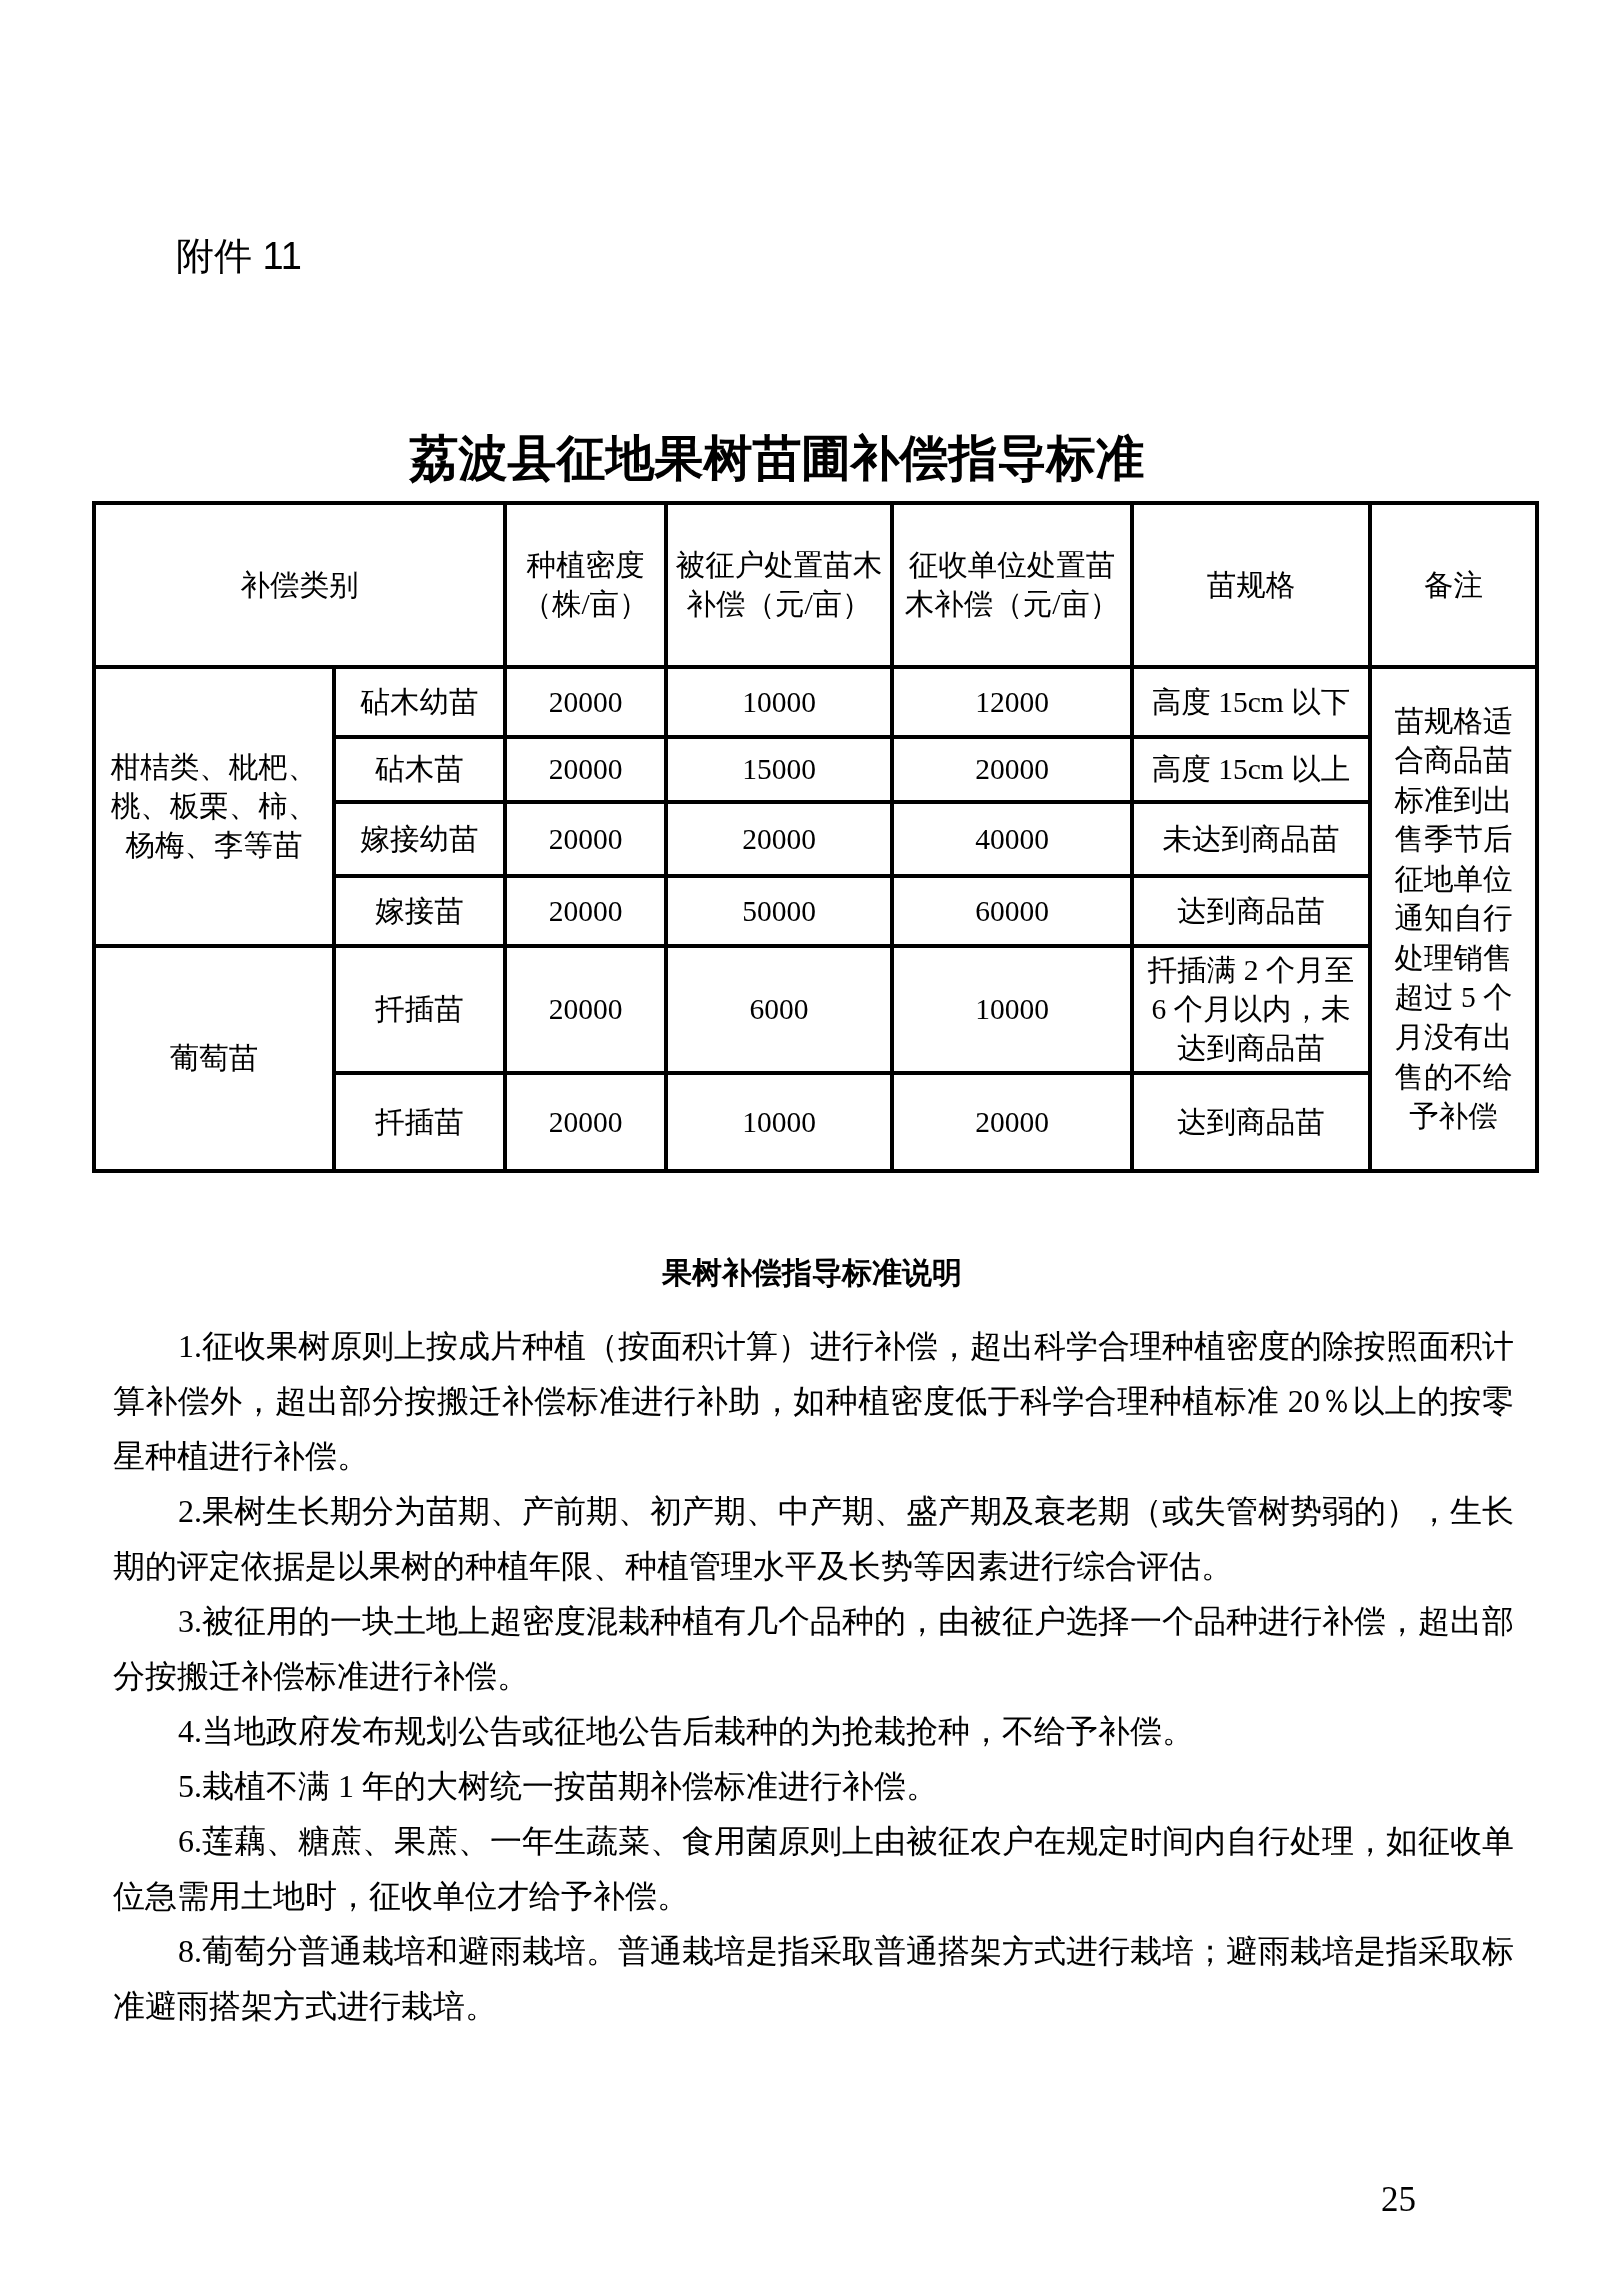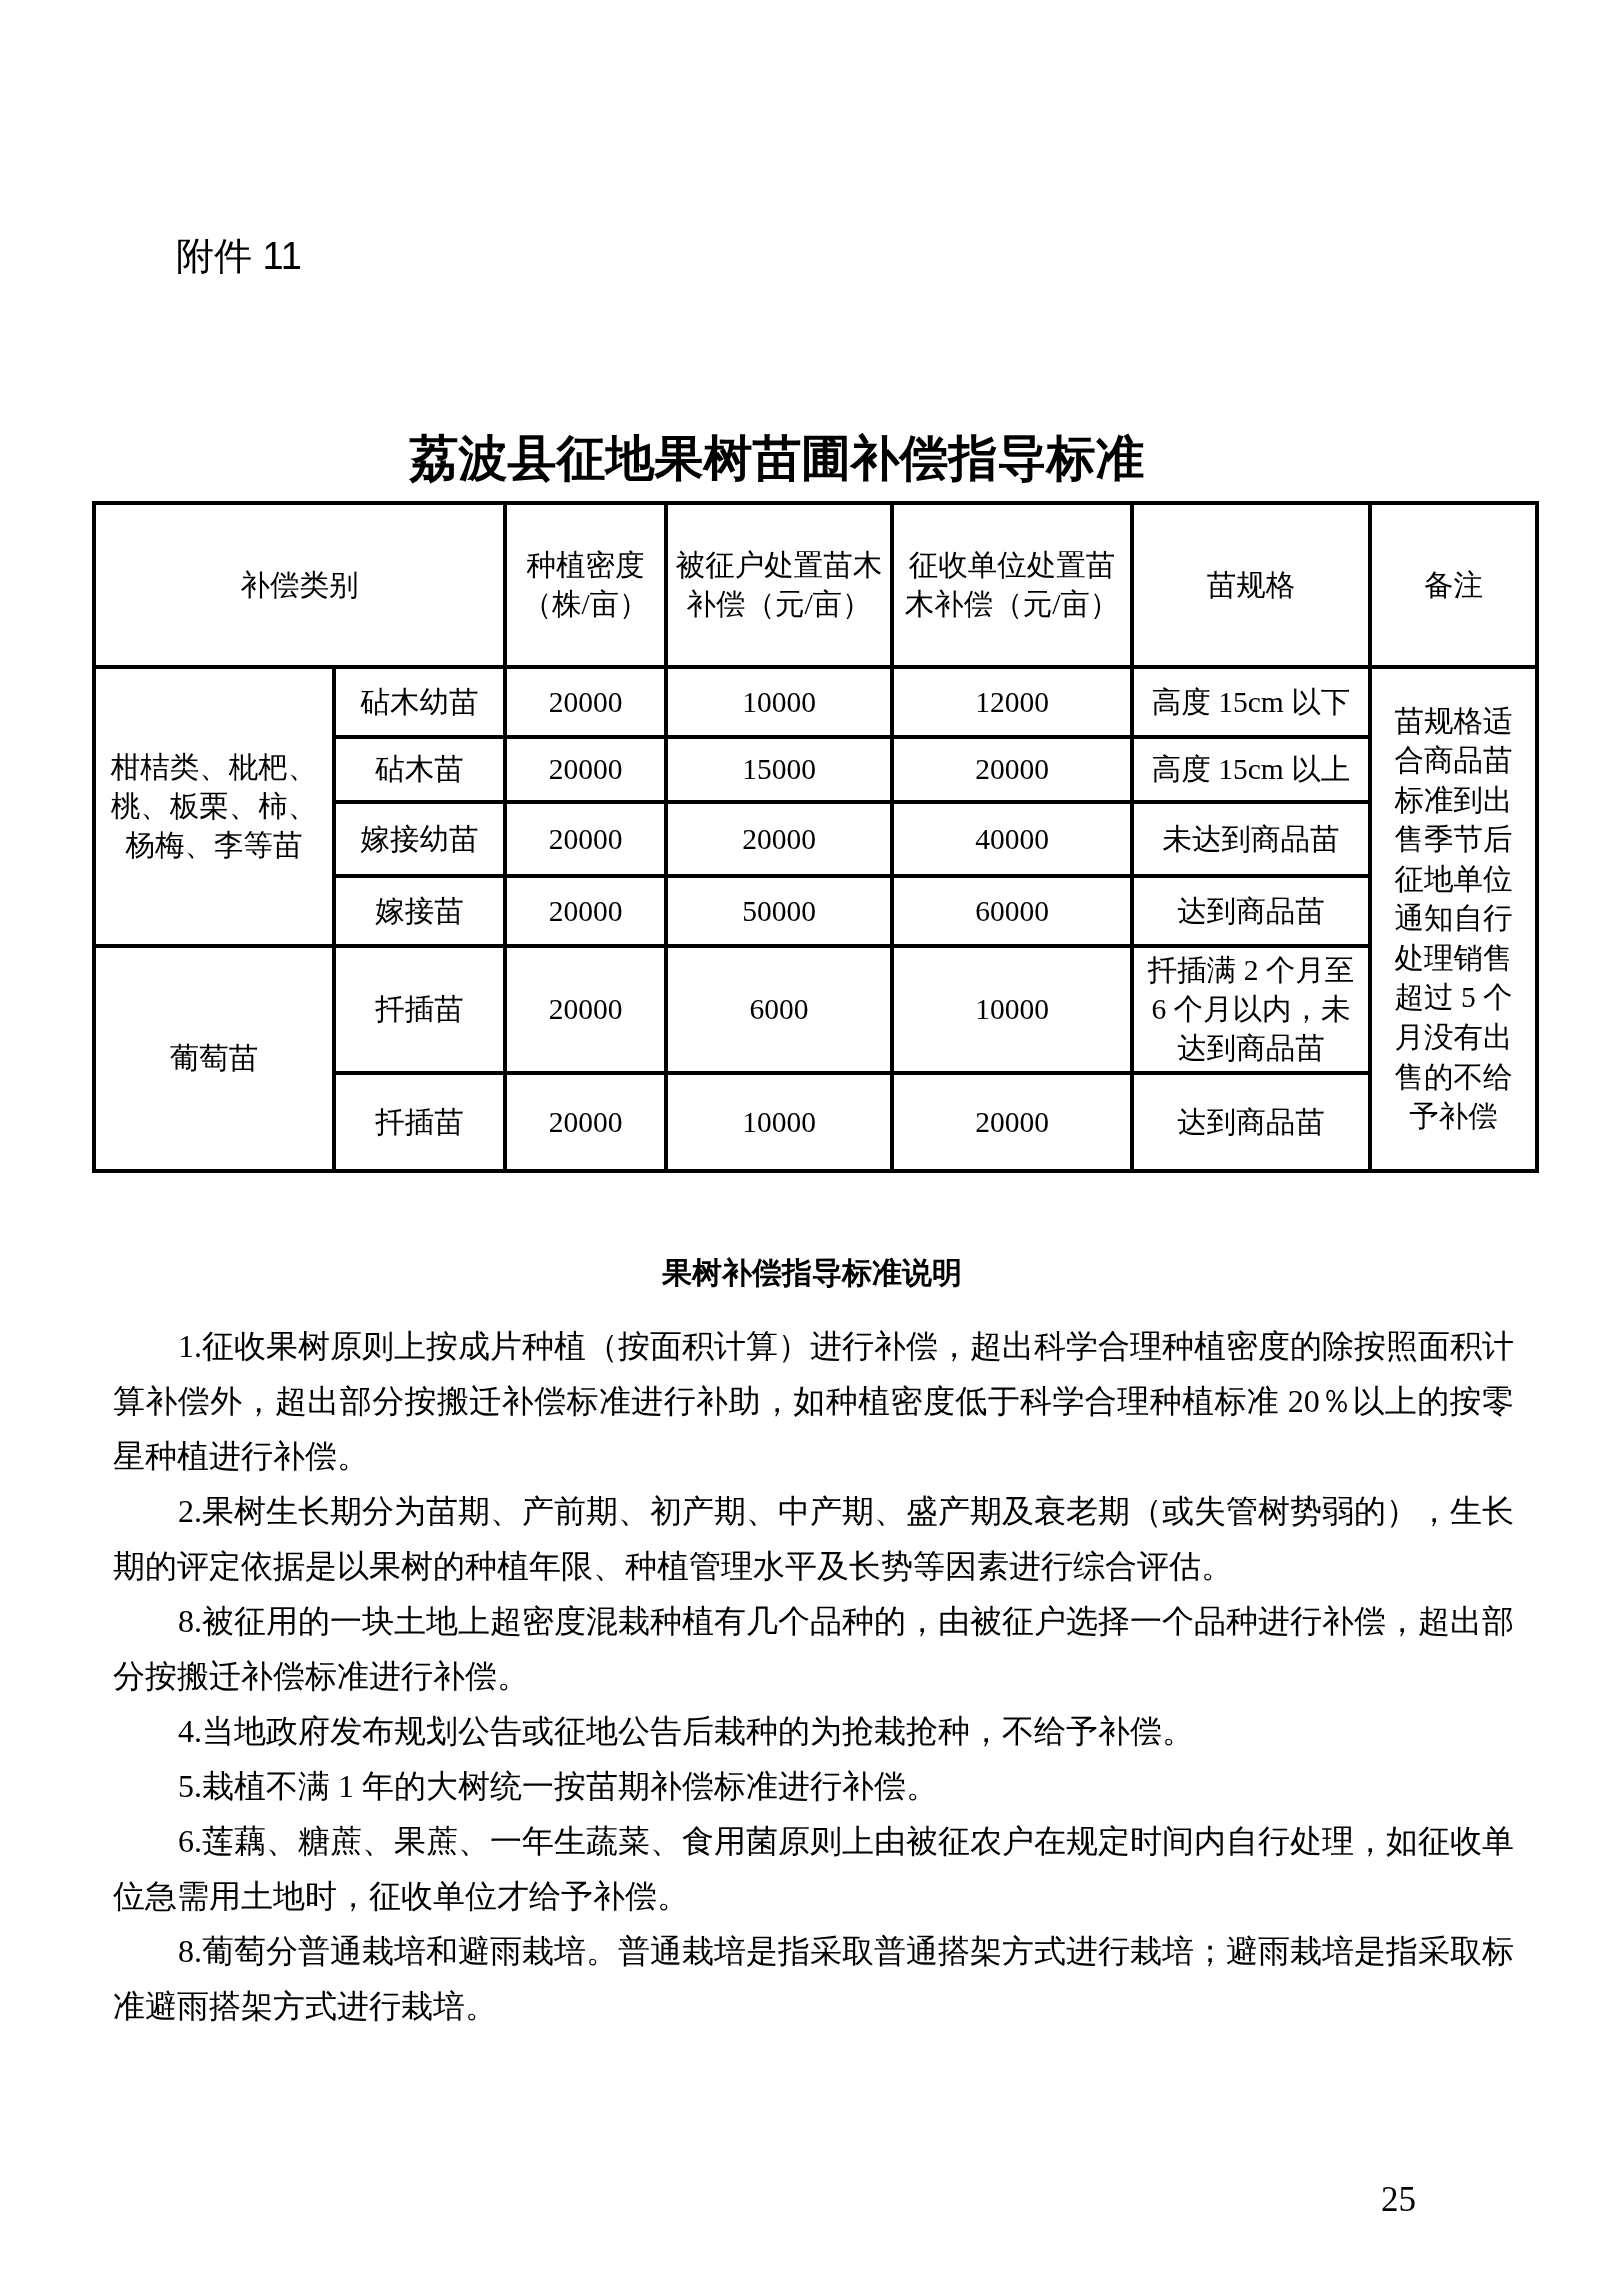--- a/index.html
+++ b/index.html
@@ -132,21 +132,21 @@
       <td>达到商品苗</td>
     </tr>
   </tbody>
 </table>
 
 <div class="notes-title">果树补偿指导标准说明</div>
 
 <div class="notes-body">
   <p>1.征收果树原则上按成片种植（按面积计算）进行补偿，超出科学合理种植密度的除按照面积计算补偿外，超出部分按搬迁补偿标准进行补助，如种植密度低于科学合理种植标准 20％以上的按零星种植进行补偿。</p>
   <p>2.果树生长期分为苗期、产前期、初产期、中产期、盛产期及衰老期（或失管树势弱的），生长期的评定依据是以果树的种植年限、种植管理水平及长势等因素进行综合评估。</p>
-  <p>8.被征用的一块土地上超密度混栽种植有几个品种的，由被征户选择一个品种进行补偿，超出部分按搬迁补偿标准进行补偿。</p>
+  <p>3.被征用的一块土地上超密度混栽种植有几个品种的，由被征户选择一个品种进行补偿，超出部分按搬迁补偿标准进行补偿。</p>
   <p>4.当地政府发布规划公告或征地公告后栽种的为抢栽抢种，不给予补偿。</p>
   <p>5.栽植不满 1 年的大树统一按苗期补偿标准进行补偿。</p>
   <p>6.莲藕、糖蔗、果蔗、一年生蔬菜、食用菌原则上由被征农户在规定时间内自行处理，如征收单位急需用土地时，征收单位才给予补偿。</p>
   <p>8.葡萄分普通栽培和避雨栽培。普通栽培是指采取普通搭架方式进行栽培；避雨栽培是指采取标准避雨搭架方式进行栽培。</p>
 </div>
 
 <div class="page-number">25</div>
 
 
 </body></html>

